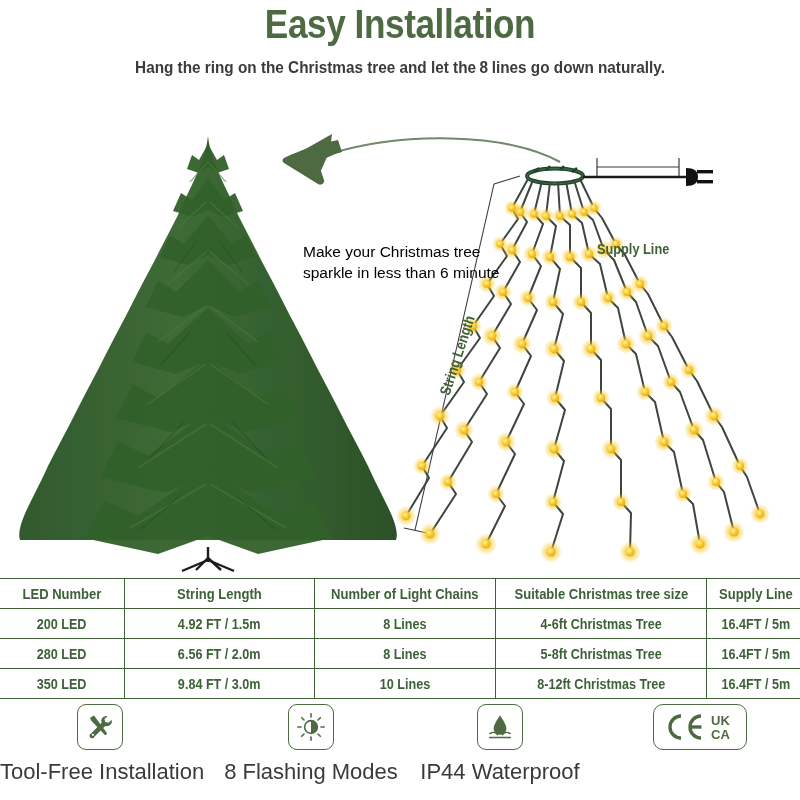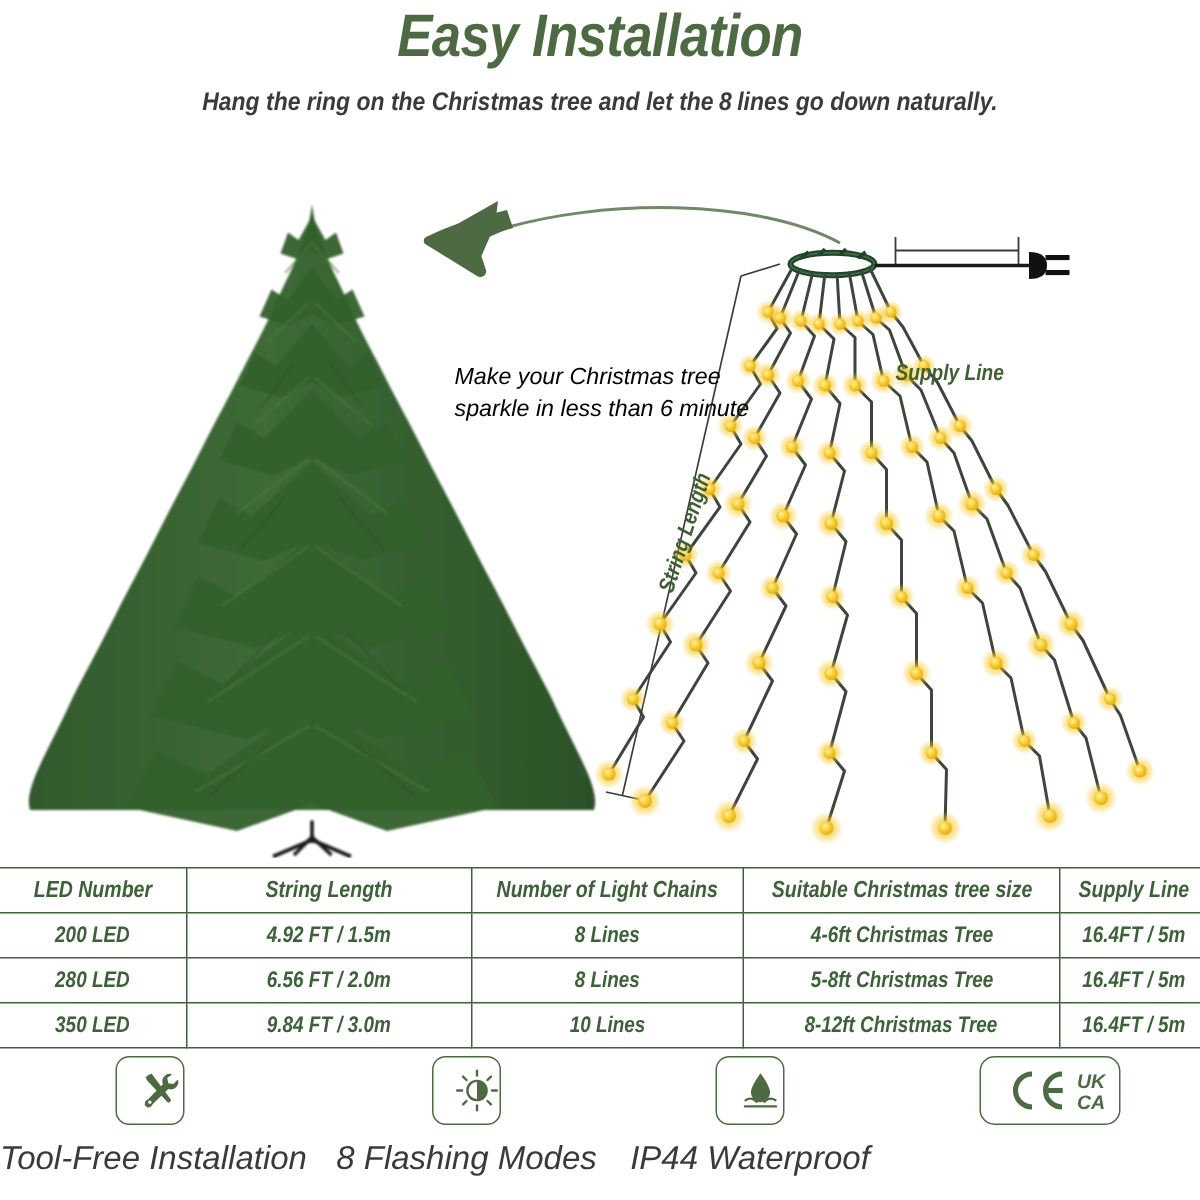--- a/index.html
+++ b/index.html
@@ -4,21 +4,21 @@
 <style>
   html, body { margin:0; padding:0; }
   body {
     width:800px; height:800px;
     background:#ffffff;
     font-family:"Liberation Sans", sans-serif;
     position:relative;
     overflow:hidden;
     -webkit-font-smoothing:antialiased;
   }
-  .page { position:absolute; left:0; top:0; width:764px; height:800px;font-style:italic; }
+  .page { position:absolute; left:0; top:0; width:764px; height:800px; }
 
   
   #title {
     position:absolute; left:0; top:2px; width:800px;
     text-align:center;
     font-size:40px; font-weight:bold;
     color:#4e6a43;
     letter-spacing:-0.5px;
     transform:scaleX(0.88);
     transform-origin:center top;
@@ -93,21 +93,21 @@
     position:absolute; left:0; top:700px; width:800px; height:100px;
   }
   .feature {
     position:absolute; top:0; width:200px;
     text-align:center;
   }
   .feat-box {
     width:46px; height:46px; margin:4px auto 0;
     border:1.6px solid #4e6a43;
     border-radius:9px;
-    display:flex; align-items:center; justify-content:flex-end;
+    display:flex; align-items:center; justify-content:center;
     box-sizing:border-box;
   }
   .feat-box.wide { width:94px; height:46px; border-radius:10px; }
   .feat-label {
     margin-top:9px;
     font-size:22px;
     color:#3a3a3a;
     white-space:nowrap;
   }
   #f1{left:0px;} #f2{left:211px;} #f3{left:400px;} #f4{left:600px;}

